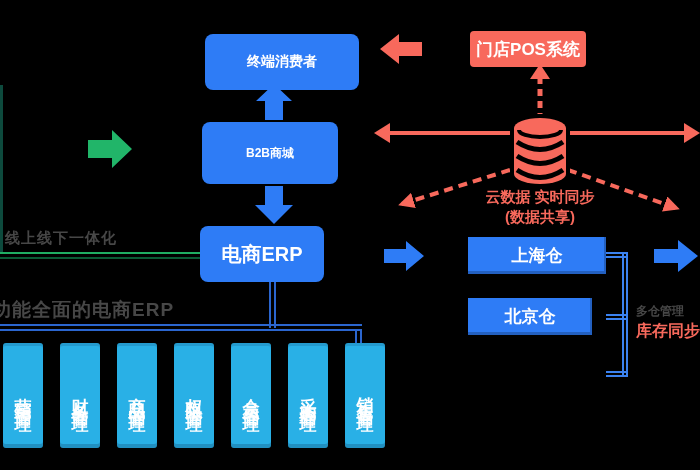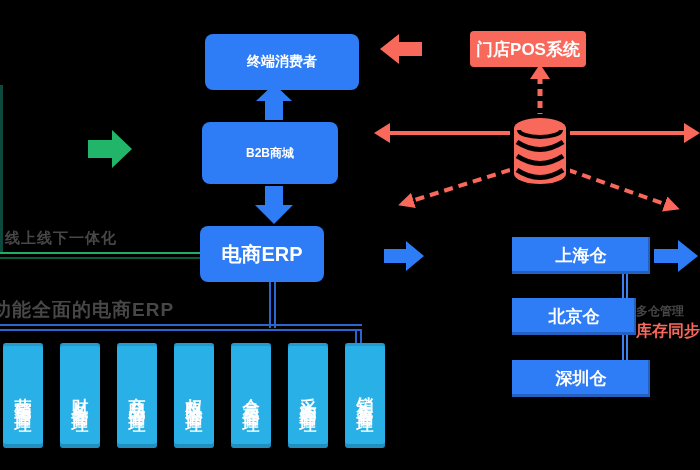--- a/index.html
+++ b/index.html
@@ -9,21 +9,21 @@
     font-family:"Liberation Sans","DejaVu Sans",sans-serif;
   }
   .node {
     position:absolute; display:flex; flex-direction:column;
     align-items:center; justify-content:center;
     color:#fff; font-weight:bold; text-align:center; z-index:3;
   }
   .node-blue { background:var(--blue); border-radius:8px; }
   .node-red  { background:var(--red);  border-radius:4px; }
   .node-wh   { background:var(--blue); border-radius:0;
-               box-shadow: inset -2px -3px 0 rgba(0,0,0,0.22); margin-left: 44px; }
+               box-shadow: inset -2px -3px 0 rgba(0,0,0,0.22); }
   .module {
     position:absolute; top:343px; width:40px; height:105px;
     background:var(--cyan); border-radius:3px; z-index:3;
     display:flex; align-items:center; justify-content:center;
     box-shadow: inset 0 -4px 0 rgba(0,0,30,0.18), inset 0 3px 0 rgba(0,0,30,0.12);
   }
   .module span {
     writing-mode:vertical-rl; text-orientation:upright;
     color:#fff; font-weight:bold; font-size:17px; letter-spacing:6px;
   }
@@ -113,33 +113,34 @@
 
   <svg style="left:508px; top:112px; z-index:3;" width="64" height="80" viewBox="0 0 64 80">
     <rect x="2" y="2" width="60" height="76" rx="16" fill="#000"></rect>
     <path d="M6,16 a26,10 0 0 1 52,0 v46 a26,10 0 0 1 -52,0 z" fill="#f8695c"></path>
     <path d="M11,18 a21,7 0 0 0 42,0" stroke="#000" stroke-width="4" fill="none"></path>
     <path d="M9,30 q23,15 46,0" stroke="#000" stroke-width="5" fill="none"></path>
     <path d="M9,44 q23,15 46,0" stroke="#000" stroke-width="5" fill="none"></path>
     <path d="M9,58 q23,15 46,0" stroke="#000" stroke-width="5" fill="none"></path>
   </svg>
 
+  <div class="cloud-note">
+    <div>云数据 实时同步</div>
+    <div>(数据共享)</div>
+  </div>
 
   <svg class="fill-blue" style="left:384px; top:241px;" width="40" height="30" viewBox="0 0 40 30">
     <polygon points="0,8 22,8 22,0 40,15 22,30 22,22 0,22"></polygon>
   </svg>
 
   <div class="node node-wh" style="left:468px; top:237px; width:138px; height:37px; font-size:17px;">
     <span>上海仓</span>
   </div>
   <div class="node node-wh" style="left:468px; top:298px; width:124px; height:37px; font-size:17px;">
     <span>北京仓</span>
-  </div>
-  <div class="node node-wh" style="left:468px; top:360px; width:138px; height:37px; font-size:17px;">
-    <span>深圳仓</span>
   </div>
 
   <div class="dl-h bracket" style="left:606px; top:252px; width:22px; height:6px;"></div>
   <div class="dl-h bracket" style="left:606px; top:314px; width:22px; height:6px;"></div>
   <div class="dl-h bracket" style="left:606px; top:371px; width:22px; height:6px;"></div>
   <div class="dl-v bracket" style="left:622px; top:252px; width:6px; height:125px;"></div>
 
   <svg class="fill-blue" style="left:654px; top:240px;" width="44" height="32" viewBox="0 0 44 32">
     <polygon points="0,9 24,9 24,0 44,16 24,32 24,23 0,23"></polygon>
   </svg>

